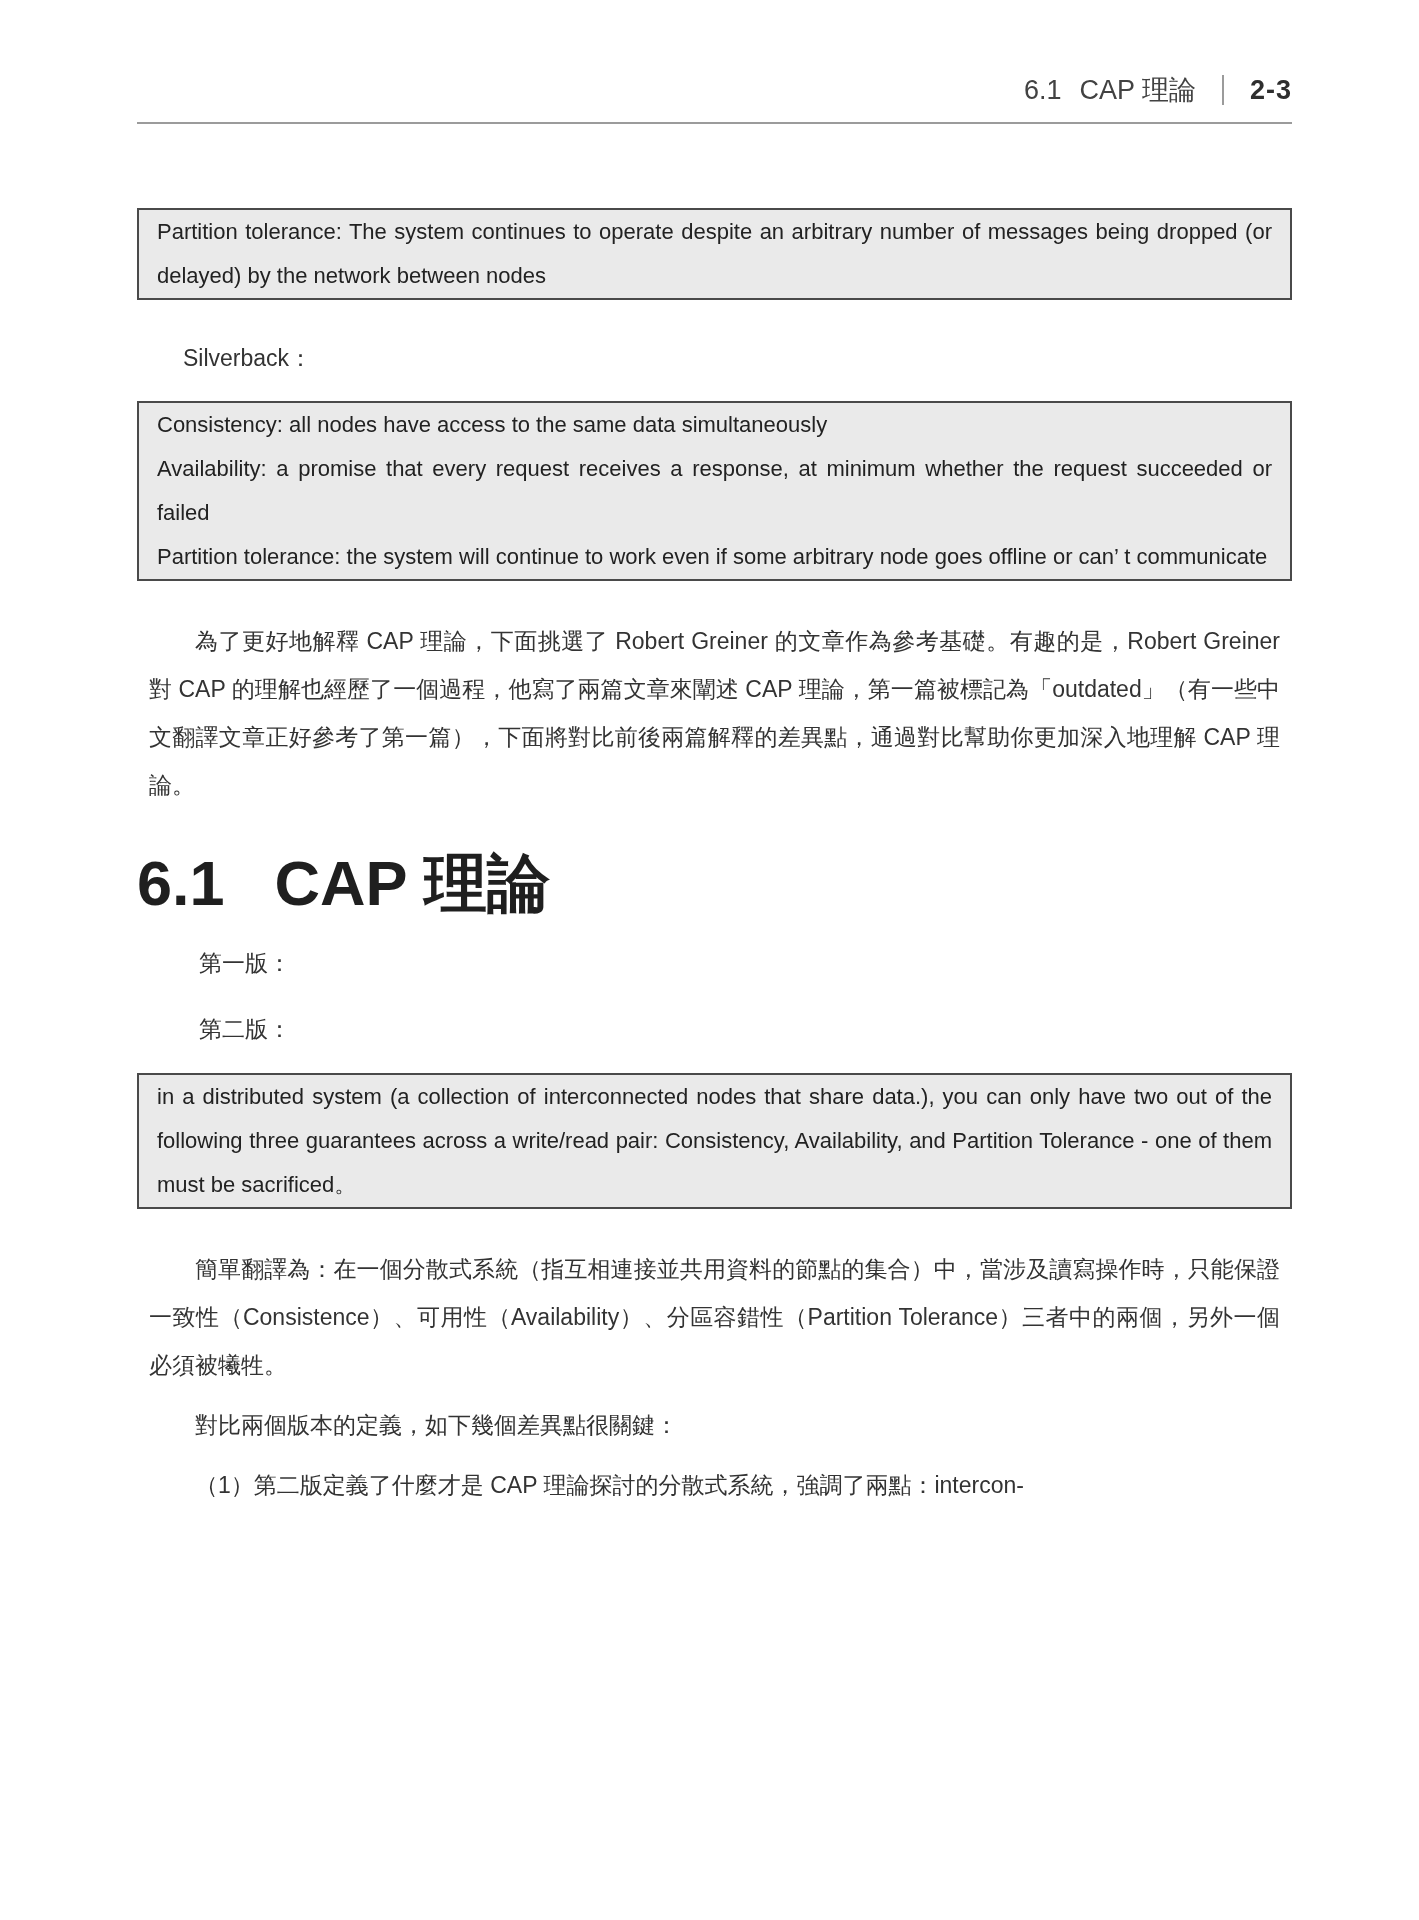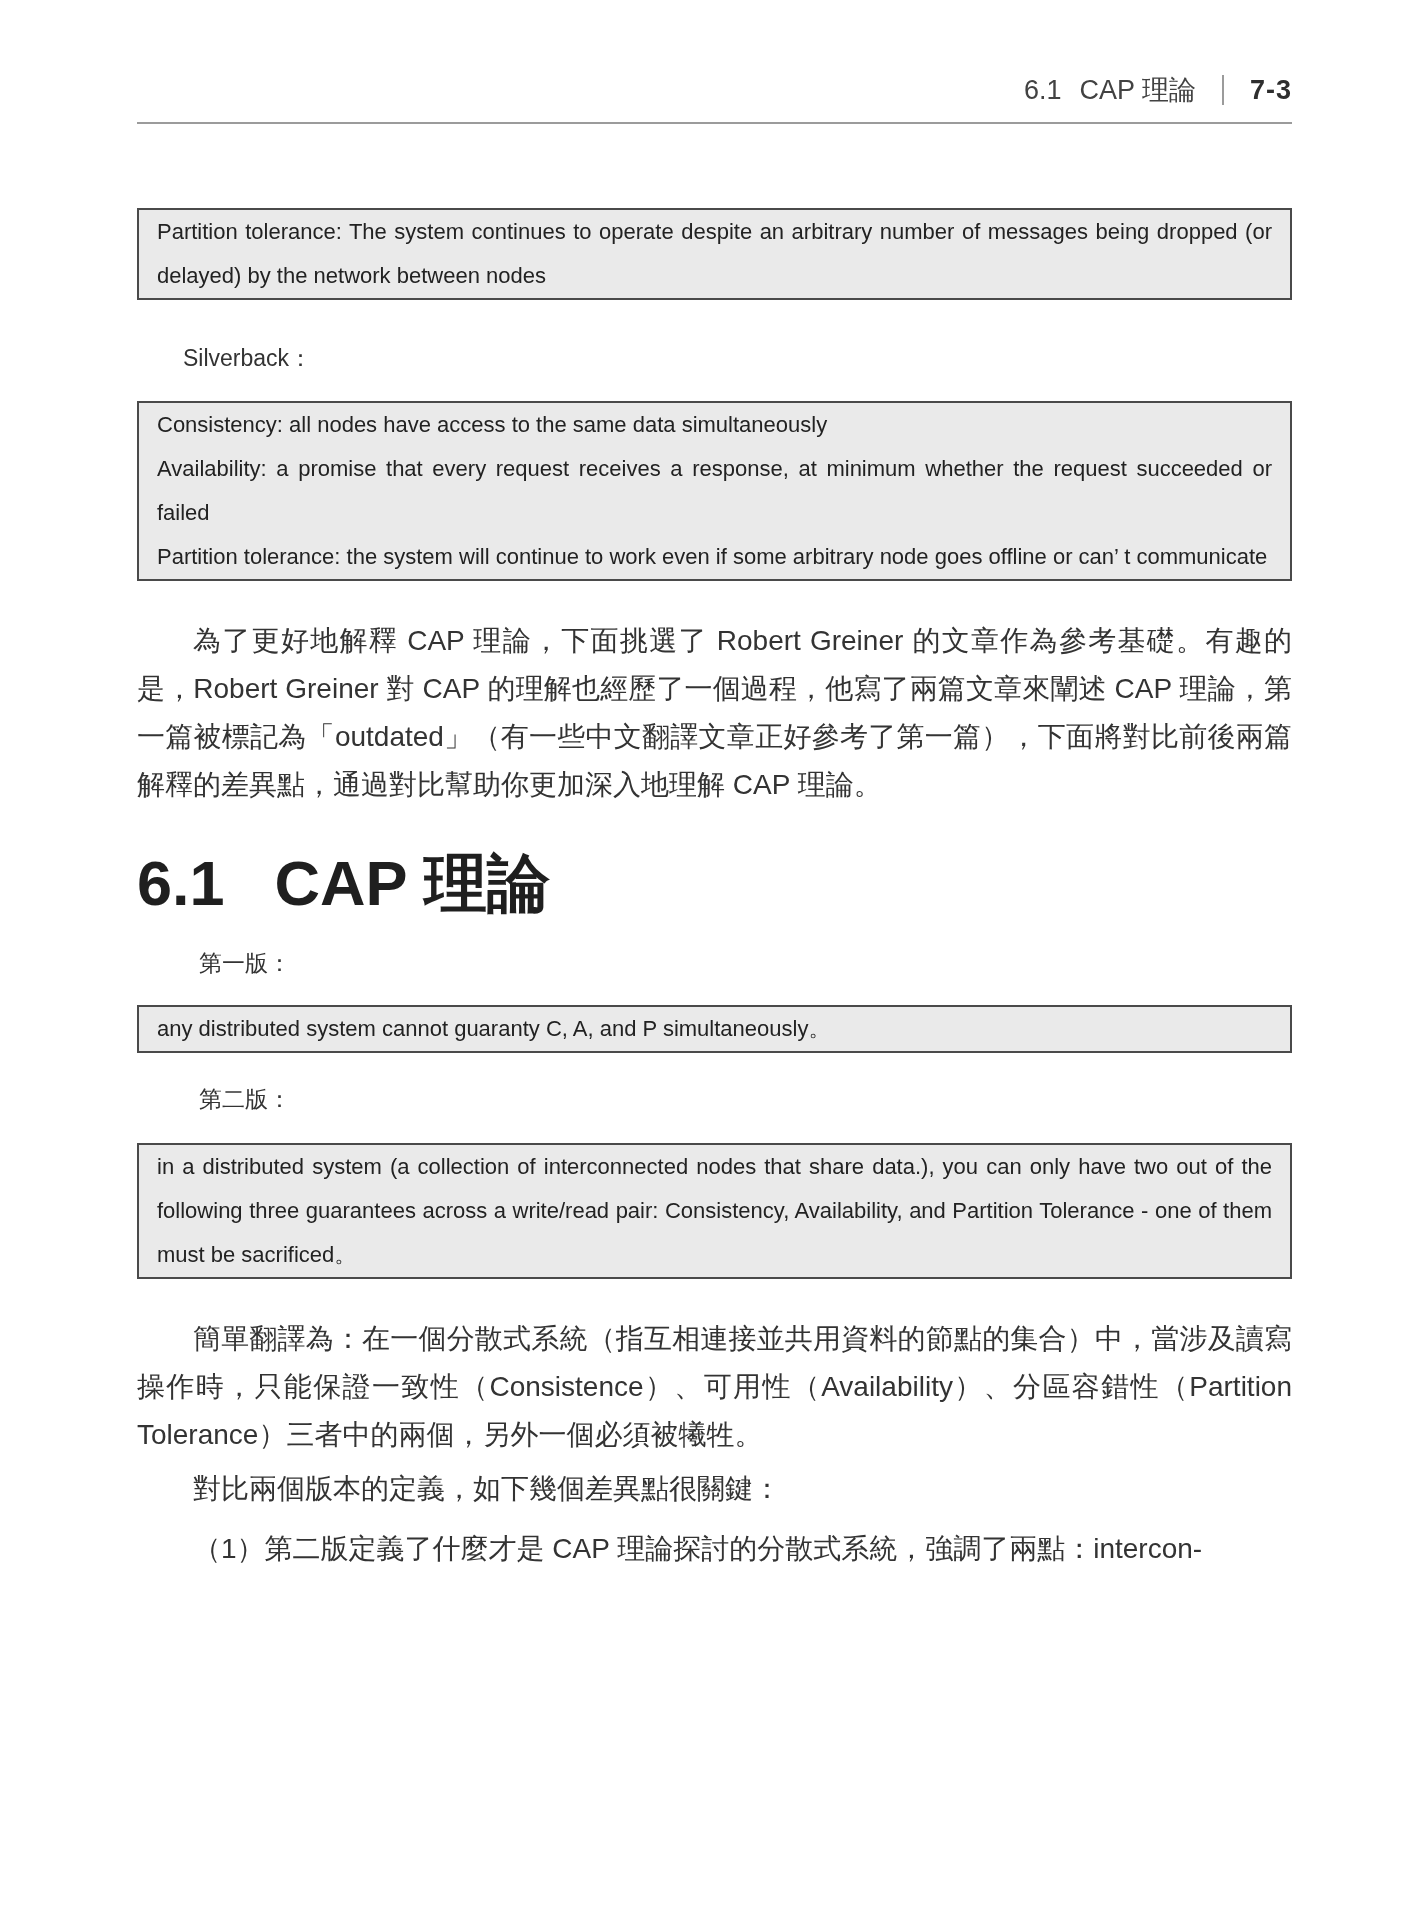--- a/index.html
+++ b/index.html
@@ -53,22 +53,22 @@
   .quote-box p {
     margin: 0;
     text-align: justify;
   }
   .box1 { margin-top: 84px; }
   .box2 { margin-top: 22px; }
   .box3 { margin-top: 22px; }
   .box4 { margin-top: 24px; }
   
   .para {
-    margin: 0;
-    font-size: 28px;
+    margin: 12px;
+    font-size: 23px;
     line-height: 48px;
     text-align: justify;
     text-justify: inter-ideograph;
     text-indent: 2em;
     color: #333333;
   }
   .p-silverback {
     margin-top: 38px;
     font-size: 23px;
     line-height: 40px;
@@ -101,21 +101,21 @@
 </style>
 </head>
 <body>
 
 <div class="page">
 
   <header class="page-header">
     <span class="hdr-number">6.1</span>
     <span class="hdr-title">CAP 理論</span>
     <span class="hdr-divider"></span>
-    <span class="hdr-page">7-3</span>
+    <span class="hdr-page">2-3</span>
   </header>
 
   <div class="quote-box box1">
     <p>Partition tolerance: The system continues to operate despite an arbitrary number of messages being dropped (or delayed) by the network between nodes</p>
   </div>
 
   <p class="p-silverback">Silverback：</p>
 
   <div class="quote-box box2">
     <p>Consistency: all nodes have access to the same data simultaneously</p>
@@ -124,23 +124,20 @@
   </div>
 
   <p class="para p-intro">為了更好地解釋 CAP 理論，下面挑選了 Robert Greiner 的文章作為參考基礎。有趣的是，Robert Greiner 對 CAP 的理解也經歷了一個過程，他寫了兩篇文章來闡述 CAP 理論，第一篇被標記為「outdated」（有一些中文翻譯文章正好參考了第一篇），下面將對比前後兩篇解釋的差異點，通過對比幫助你更加深入地理解 CAP 理論。</p>
 
   <h1 class="section-heading">
     <span class="heading-number">6.1</span><span>CAP 理論</span>
   </h1>
 
   <p class="p-version p-v1">第一版：</p>
 
-  <div class="quote-box box3">
-    <p>any distributed system cannot guaranty C, A, and P simultaneously。</p>
-  </div>
 
 
   <p class="p-version p-v2">第二版：</p>
 
   <div class="quote-box box4">
     <p>in a distributed system (a collection of interconnected nodes that share data.), you can only have two out of the following three guarantees across a write/read pair: Consistency, Availability, and Partition Tolerance - one of them must be sacrificed。</p>
   </div>
 
   <p class="para p-trans2">簡單翻譯為：在一個分散式系統（指互相連接並共用資料的節點的集合）中，當涉及讀寫操作時，只能保證一致性（Consistence）、可用性（Availability）、分區容錯性（Partition Tolerance）三者中的兩個，另外一個必須被犧牲。</p>
 

